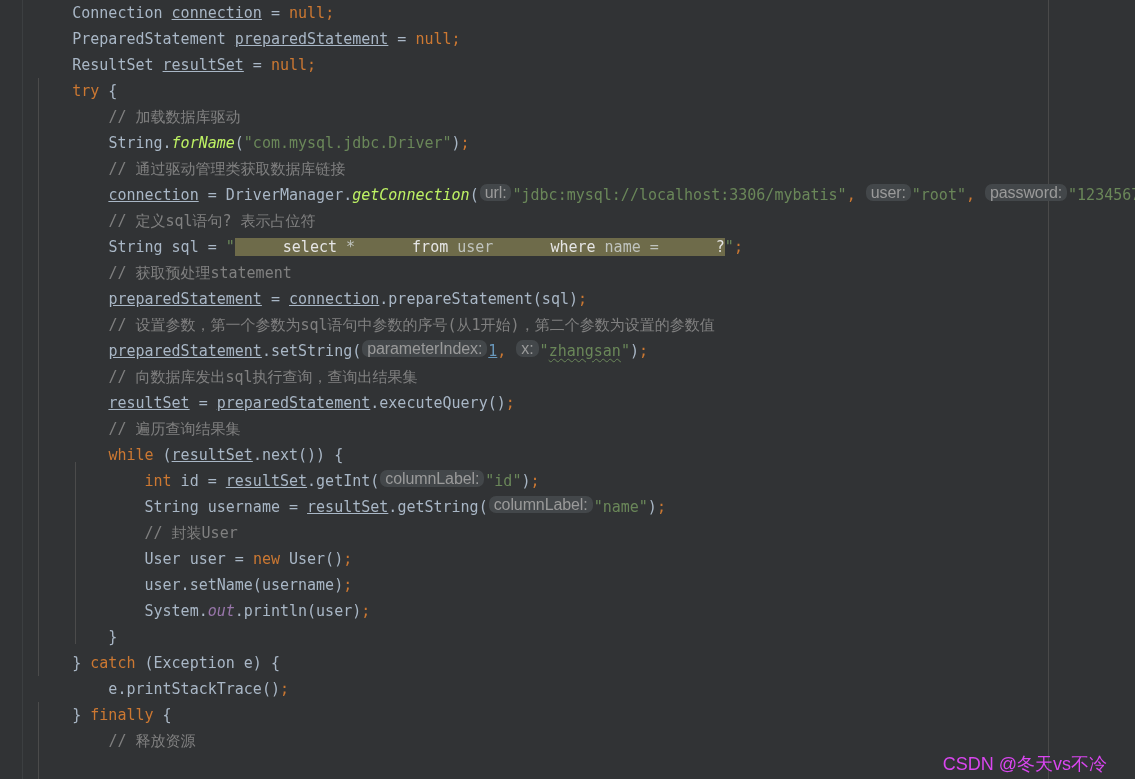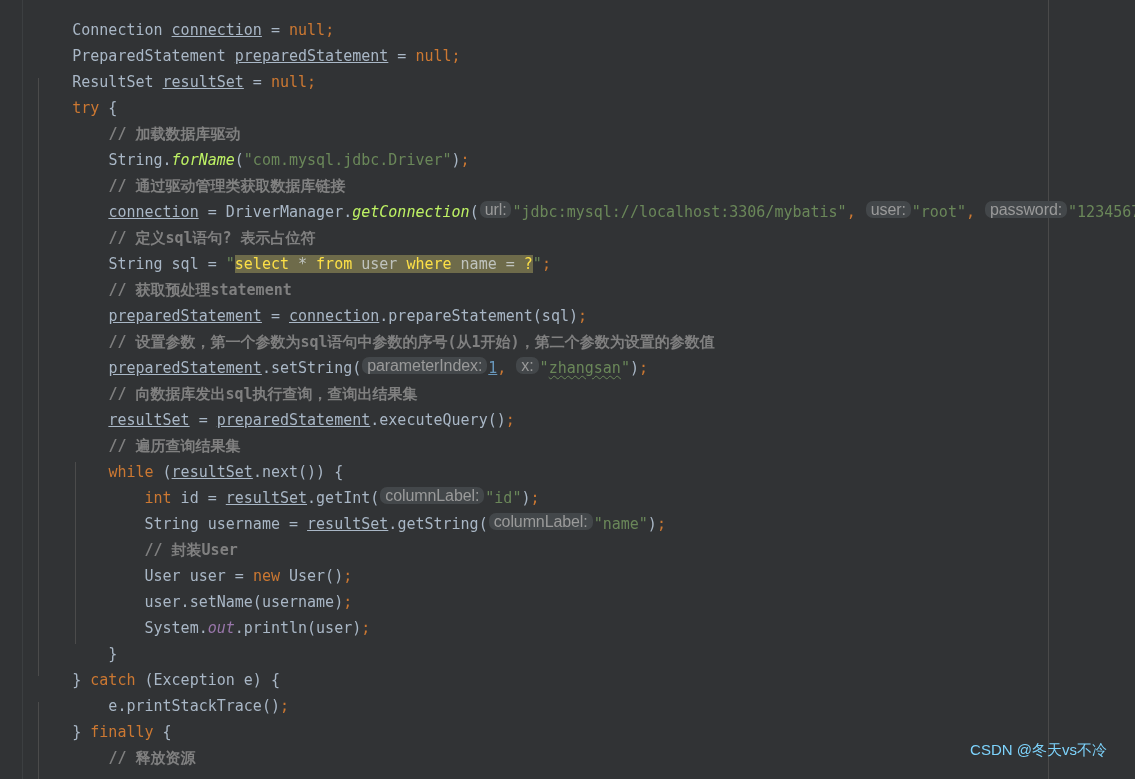--- a/index.html
+++ b/index.html
@@ -39,40 +39,40 @@
   }
   
   .indent-guide {
     position: absolute;
     width: 1px;
     background: #4B4B4B;
     z-index: 1;
   }
   .code-layer {
     position: absolute;
-    left: 0; top: 9px;
+    left: 0; top: 0;
     width: 100%;
     z-index: 2;
-    padding-top: 8px;
+    padding-top: 0;
   }
   .line {
     height: 26px;
     white-space: pre;
     color: #A9B7C6;
     padding-left: 0;
   }
   .line-inner { display: inline-block; }
 
   
   .kw      { color: #CC7832; }
   .plain   { color: #A9B7C6; }
   .type    { color: #A9B7C6; }
   .str     { color: #6A8759; }                 
   .num     { color: #6897BB; text-decoration: underline; }
-  .cmt     { color: #808080; font-weight: bold; }                 
+  .cmt     { color: #808080; }                 
   .fld     { color: #9876AA; font-style: italic; text-align: center; }   
   .mth-i   { color: #bef264; font-style: italic; }   
   .var-u   { color: #A9B7C6; text-decoration: underline; }  
   .op      { color: #A9B7C6; }
   .semi    { color: #CC7832; }
 
   
   .hint {
     display: inline-block;
     background: #43474A;
@@ -85,41 +85,41 @@
     margin: 0 1px;
     vertical-align: 2px;
     letter-spacing: -0.1px;
   }
 
   
   .sql-inject {
     background: #6E6B4A;
     color: #A9B7C6;
   }
-  .sql-kw { color: #fde047; }
+  .sql-kw { color: #e5e5e5; margin-left: 48px; }
   .sql-id { color: #BFC3BE; }
   .sql-op { color: #BFC3BE; }
 
   
   .squiggle {
     text-decoration: underline;
     text-decoration-style: wavy;
     text-decoration-color: #6A8759;
     text-underline-offset: 2px;
     text-decoration-thickness: 1px;
   }
 
   
   .watermark {
     position: absolute;
     right: 28px;
-    bottom: 16px;
-    color: #7dd3fc;
+    bottom: 2px;
+    color: #d946ef;
     font-family: "Liberation Sans", "DejaVu Sans", sans-serif;
-    font-size: 15px;
+    font-size: 18px;
     z-index: 5;
     white-space: nowrap;
   }
 </style>
 </head>
 <body>
 
 <div id="editor-root">
 
   <div class="gutter"></div>

